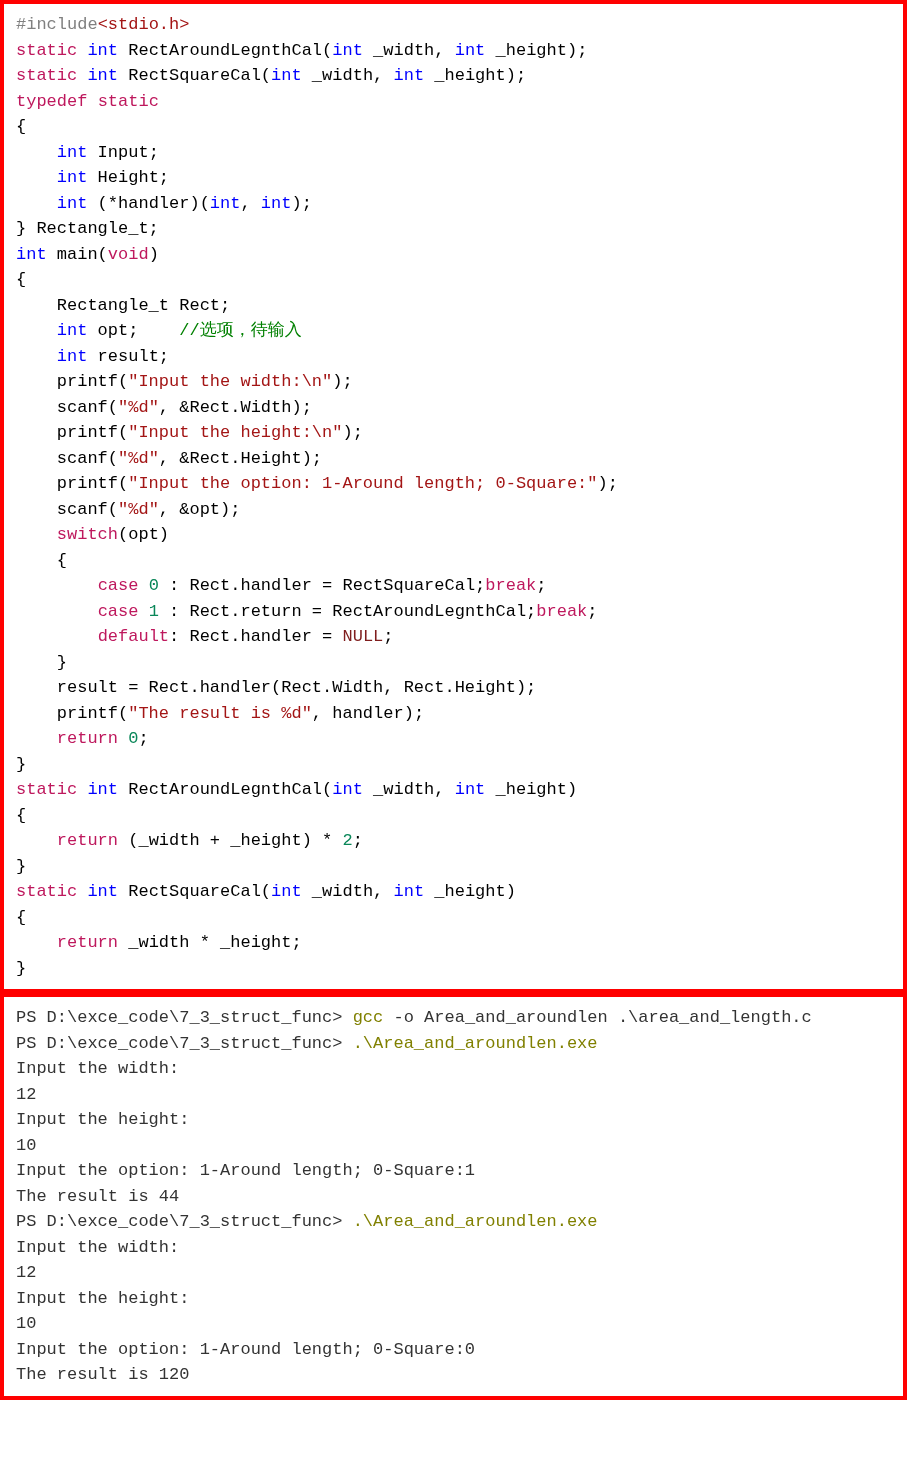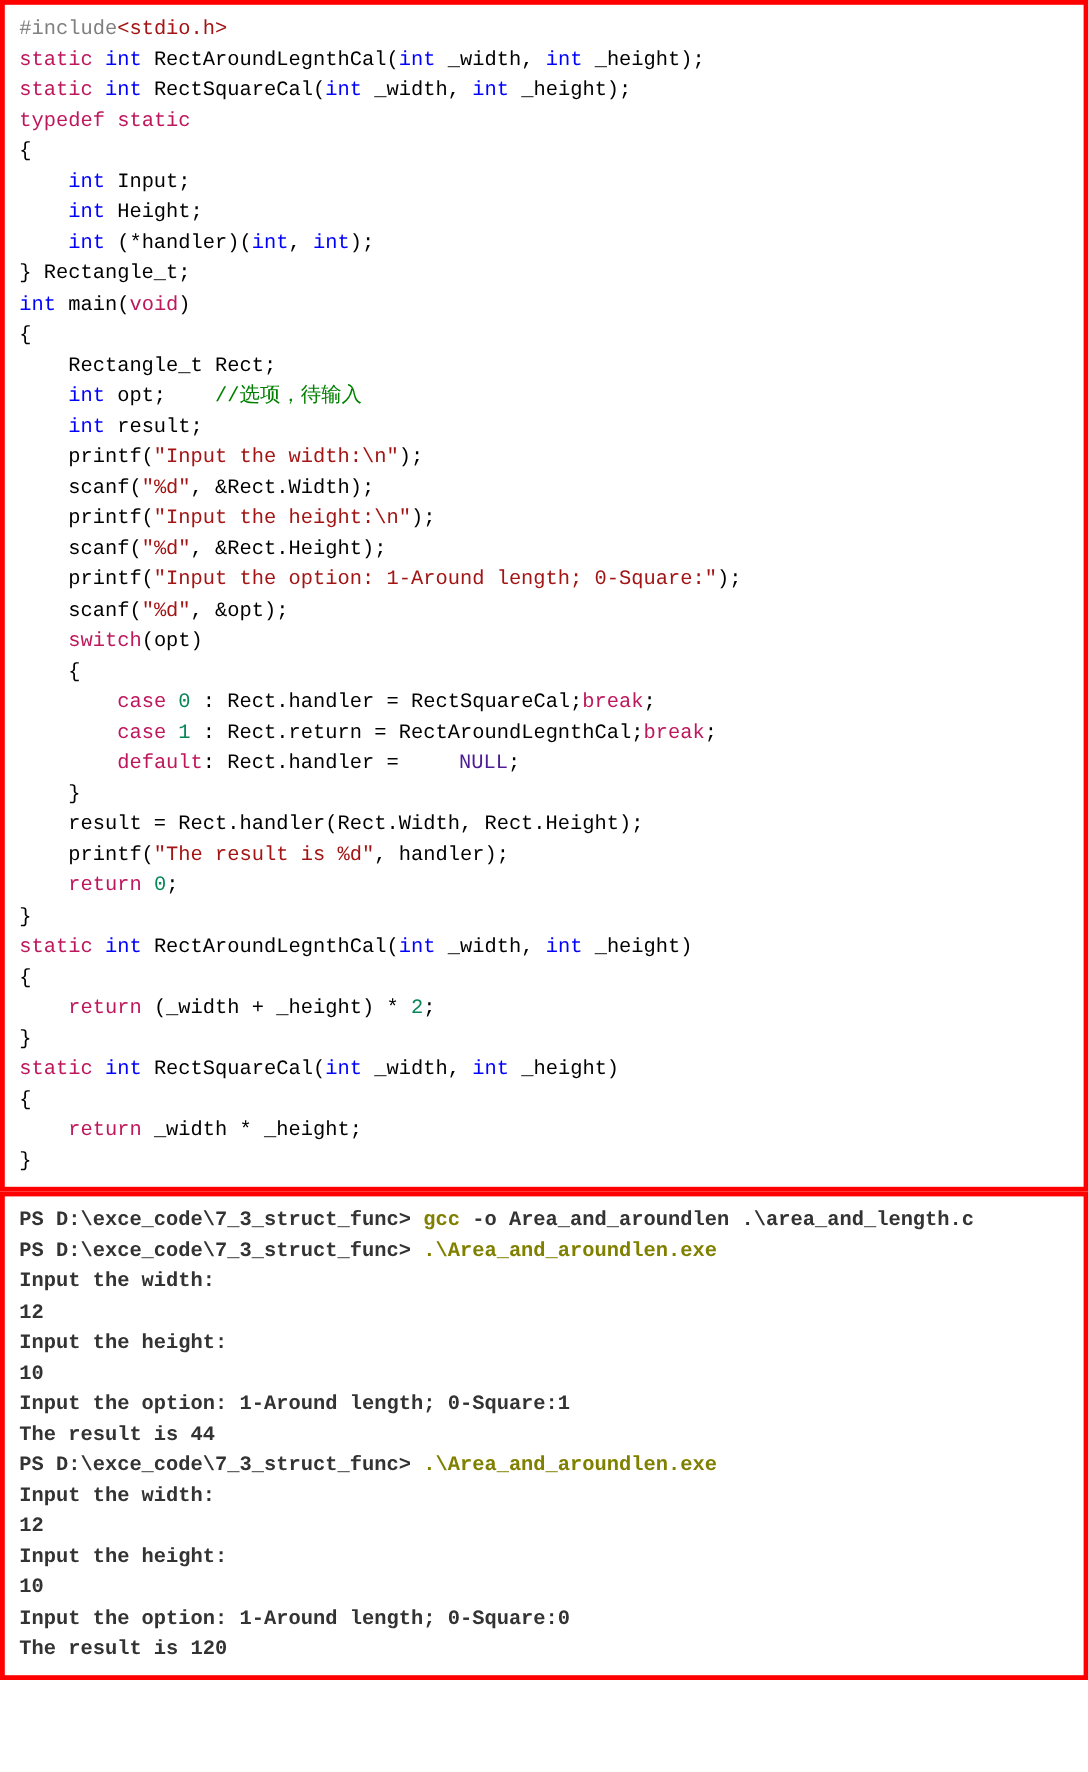--- a/index.html
+++ b/index.html
@@ -10,29 +10,29 @@
     font-size: 17px;
     line-height: 1.5;
   }
   .panel {
     border: 4px solid #ff0000;
     padding: 8px 12px;
     white-space: pre;
     overflow-x: auto;
   }
   .code-panel { color: #000000; }
-  .terminal-panel { color: #333333; font-weight: bold; }
+  .terminal-panel { color: #333333; }
   .kw { color: #be185d; }
   .type { color: #0000ff; }
   .pp { color: #808080; text-align: center; }
   .inc { color: #a31515; margin-top: 30px; }
   .str { color: #a31515; }
   .num { color: #098658; }
   .cmt { color: #008000; }
-  .mac { color: #4c1d95; margin-left: 40px; }
+  .mac { color: #7f1d1d; }
   .prompt { color: #333333; }
   .cmd { color: #808000; }
   .cmd2 { color: #808000; }
 </style>
 </head>
 <body>
 
 <div class="panel code-panel"><span class="pp">#include</span><span class="inc">&lt;stdio.h&gt;</span>
 <span class="kw">static</span> <span class="type">int</span><span> RectAroundLegnthCal(</span><span class="type">int</span><span> _width, </span><span class="type">int</span><span> _height);</span>
 <span class="kw">static</span> <span class="type">int</span><span> RectSquareCal(</span><span class="type">int</span><span> _width, </span><span class="type">int</span><span> _height);</span>

